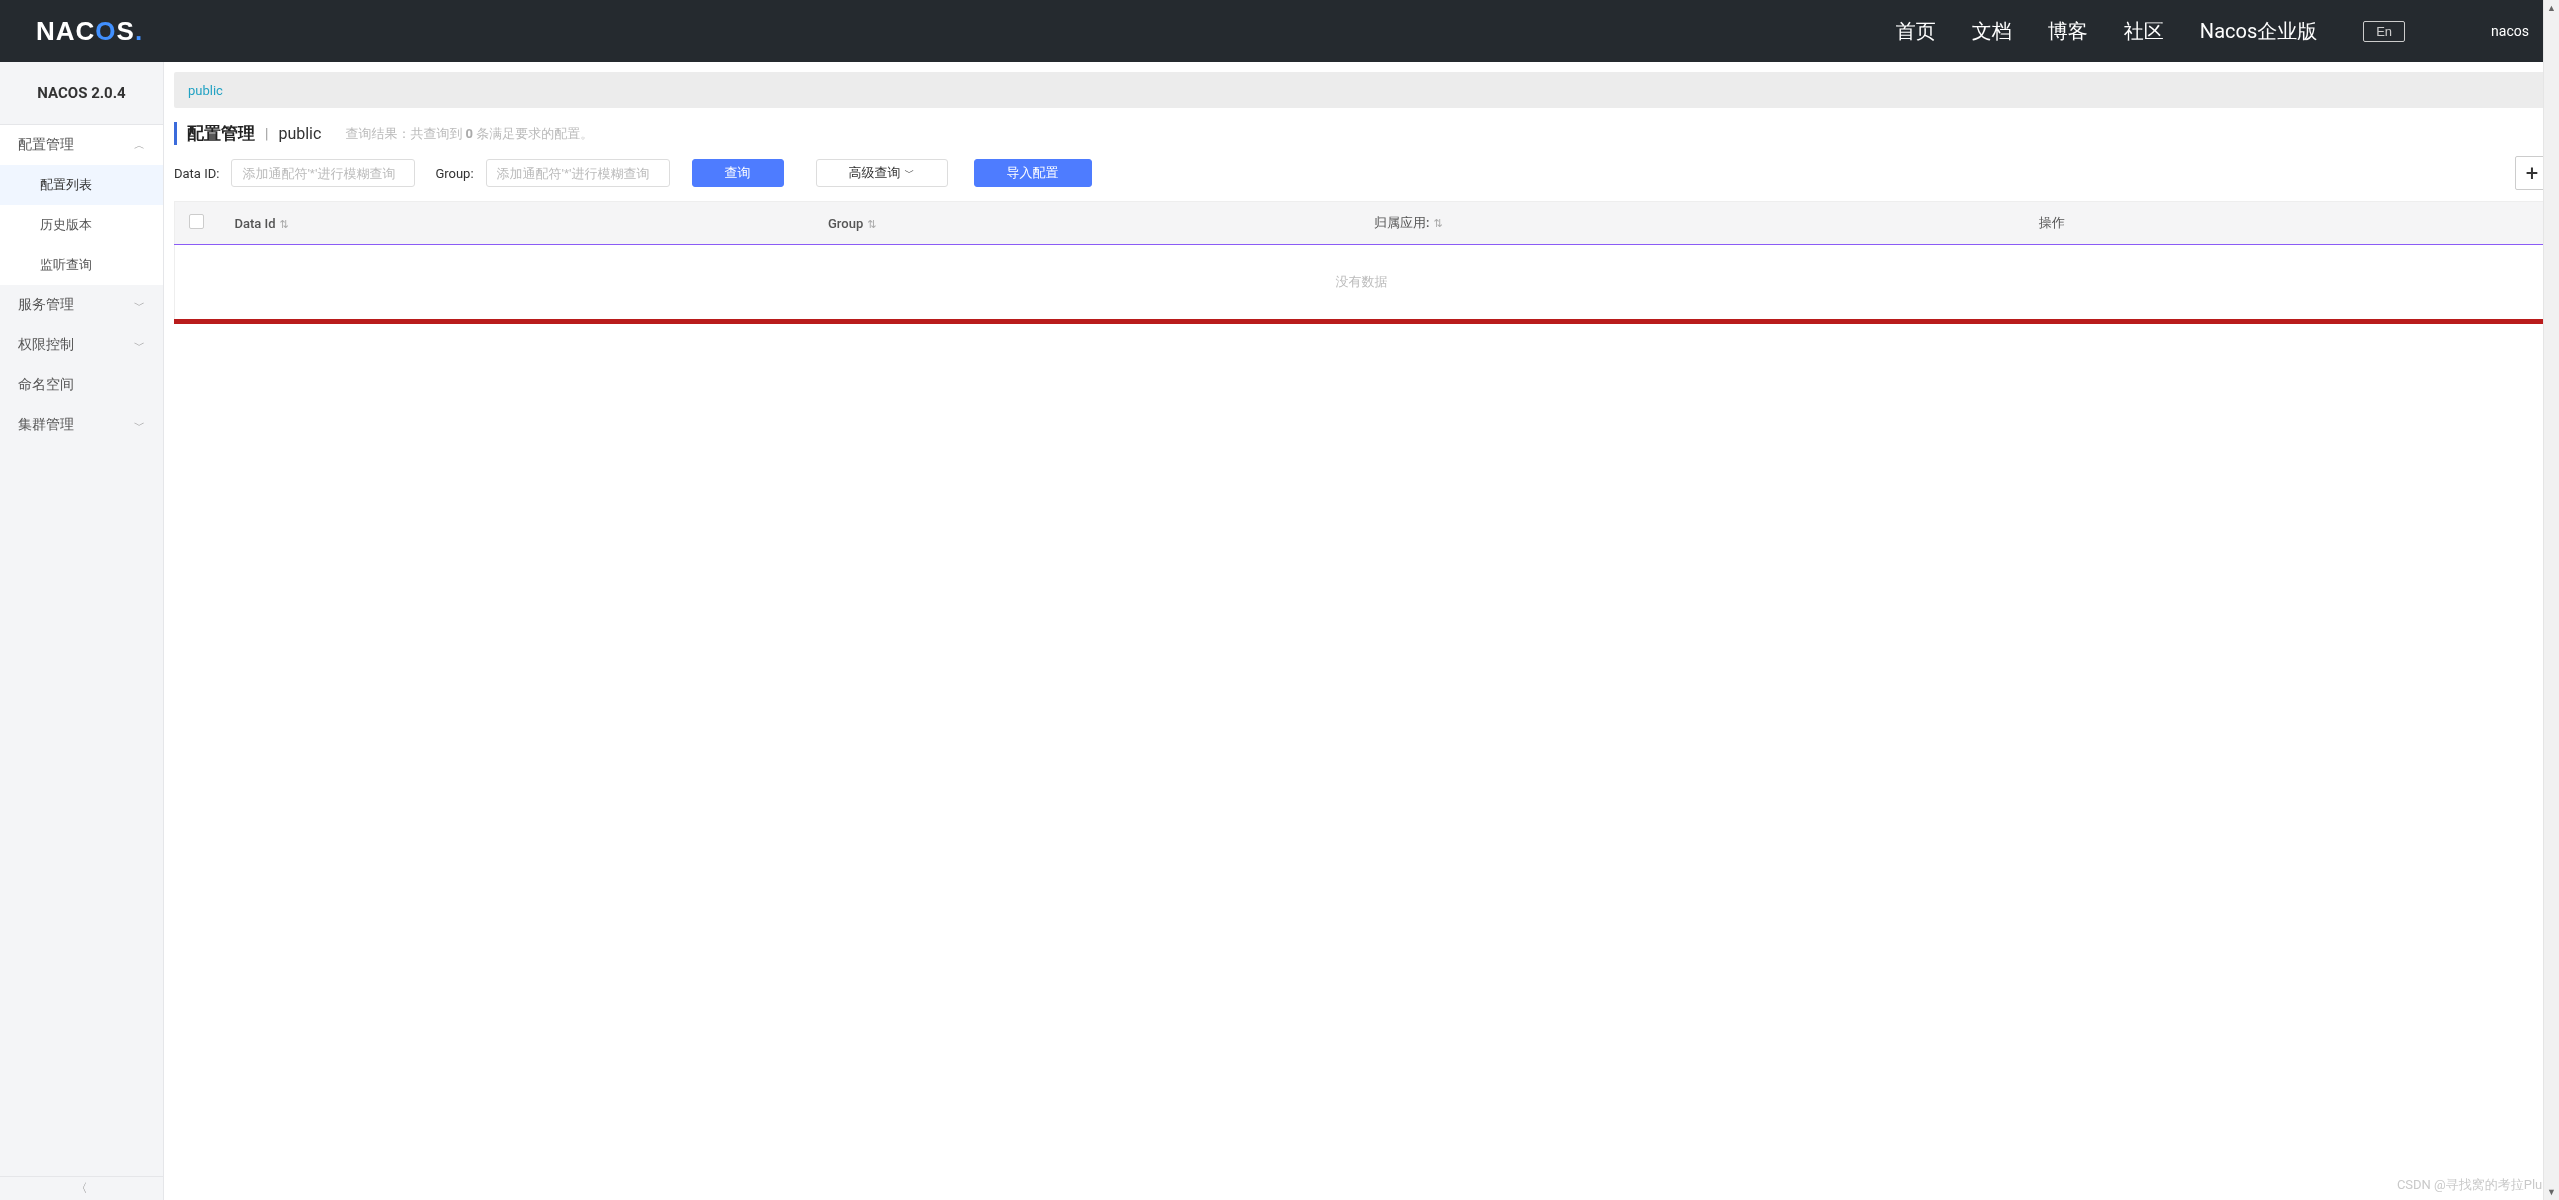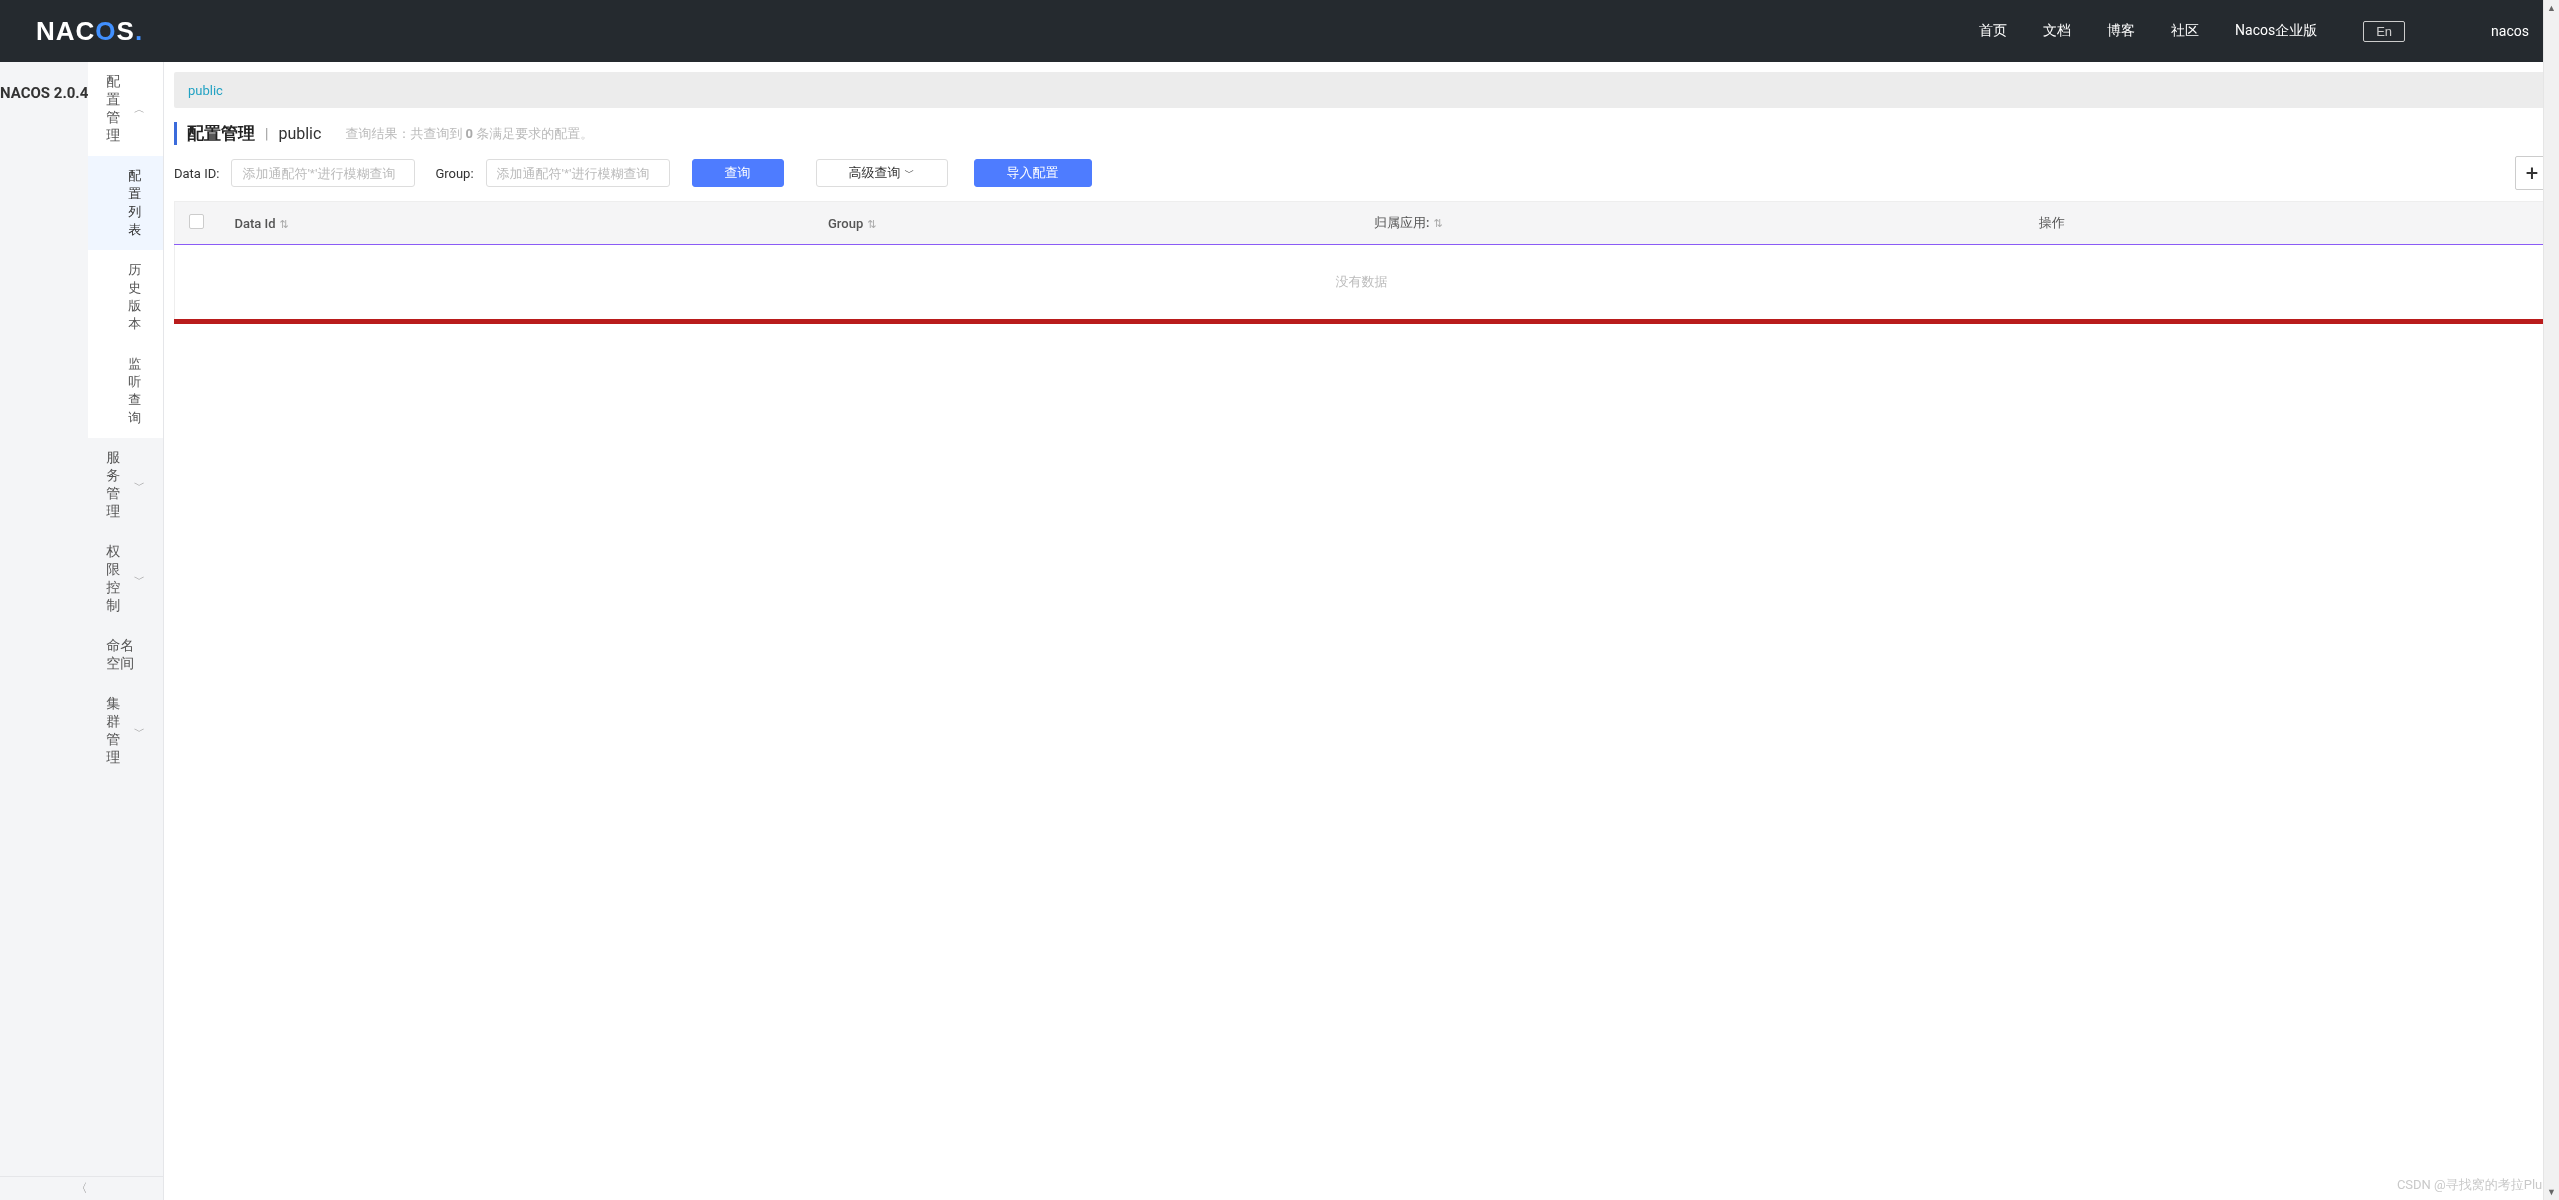--- a/index.html
+++ b/index.html
@@ -6,27 +6,27 @@
 body { font-family: -apple-system, BlinkMacSystemFont, "Segoe UI", Roboto, "Helvetica Neue", Arial, sans-serif; font-size: 14px; color: #333; background: #fff; }
 
 
 .header { background: #252a2f; height: 62px; display: flex; align-items: center; padding: 0 20px 0 36px; }
 .logo { display: flex; align-items: center; }
 .logo-text { font-size: 26px; font-weight: 700; letter-spacing: 1px; color: #fff; font-family: Arial, sans-serif; }
 .logo-text .o1 { color: #fff; }
 .logo-text .o2 { color: #4190ff; }
 .logo-dot { color: #4190ff; }
 .nav { margin-left: auto; display: flex; align-items: center; gap: 36px; }
-.nav a { color: #fff; text-decoration: none; font-size: 14px; cursor: pointer; }
+.nav a { color: #fff; text-decoration: none; font-size: 20px; cursor: pointer; }
 .lang-btn { border: 1px solid #ccc; color: #ccc; background: transparent; padding: 2px 12px; border-radius: 2px; font-size: 13px; cursor: pointer; margin-left: 10px; }
 .user { color: #fff; margin-left: 50px; font-size: 14px; margin-right: 10px; }
 
 
 .container { display: flex; height: calc(100vh - 62px); }
-.sidebar { width: 164px; background: #f4f5f7; border-right: 1px solid #e5e6e9; display: flex; flex-direction: row; position: relative; }
+.sidebar { width: 164px; background: #f4f5f7; border-right: 1px solid #e5e6e9; display: flex; flex-direction: column; position: relative; }
 .sidebar-title { text-align: center; padding: 22px 0; font-weight: 700; font-size: 15px; color: #333; border-bottom: 1px solid #e5e6e9; }
 .menu { list-style: none; flex: 1; overflow: auto; }
 .menu-item { display: flex; align-items: center; justify-content: space-between; padding: 11px 18px; font-size: 14px; color: #555; cursor: pointer; }
 .menu-item.expanded { background: #fff; }
 .menu-arrow { font-size: 11px; color: #999; }
 .submenu { list-style: none; background: #fff; }
 .submenu-item { padding: 11px 18px 11px 40px; font-size: 13px; color: #555; cursor: pointer; }
 .submenu-item.active { background: #f0f6ff; color: #333; }
 .sidebar-collapse { position: absolute; bottom: 0; left: 0; right: 0; height: 24px; display: flex; align-items: center; justify-content: center; background: #f4f5f7; border-top: 1px solid #e5e6e9; color: #888; cursor: pointer; font-size: 12px; }
 

